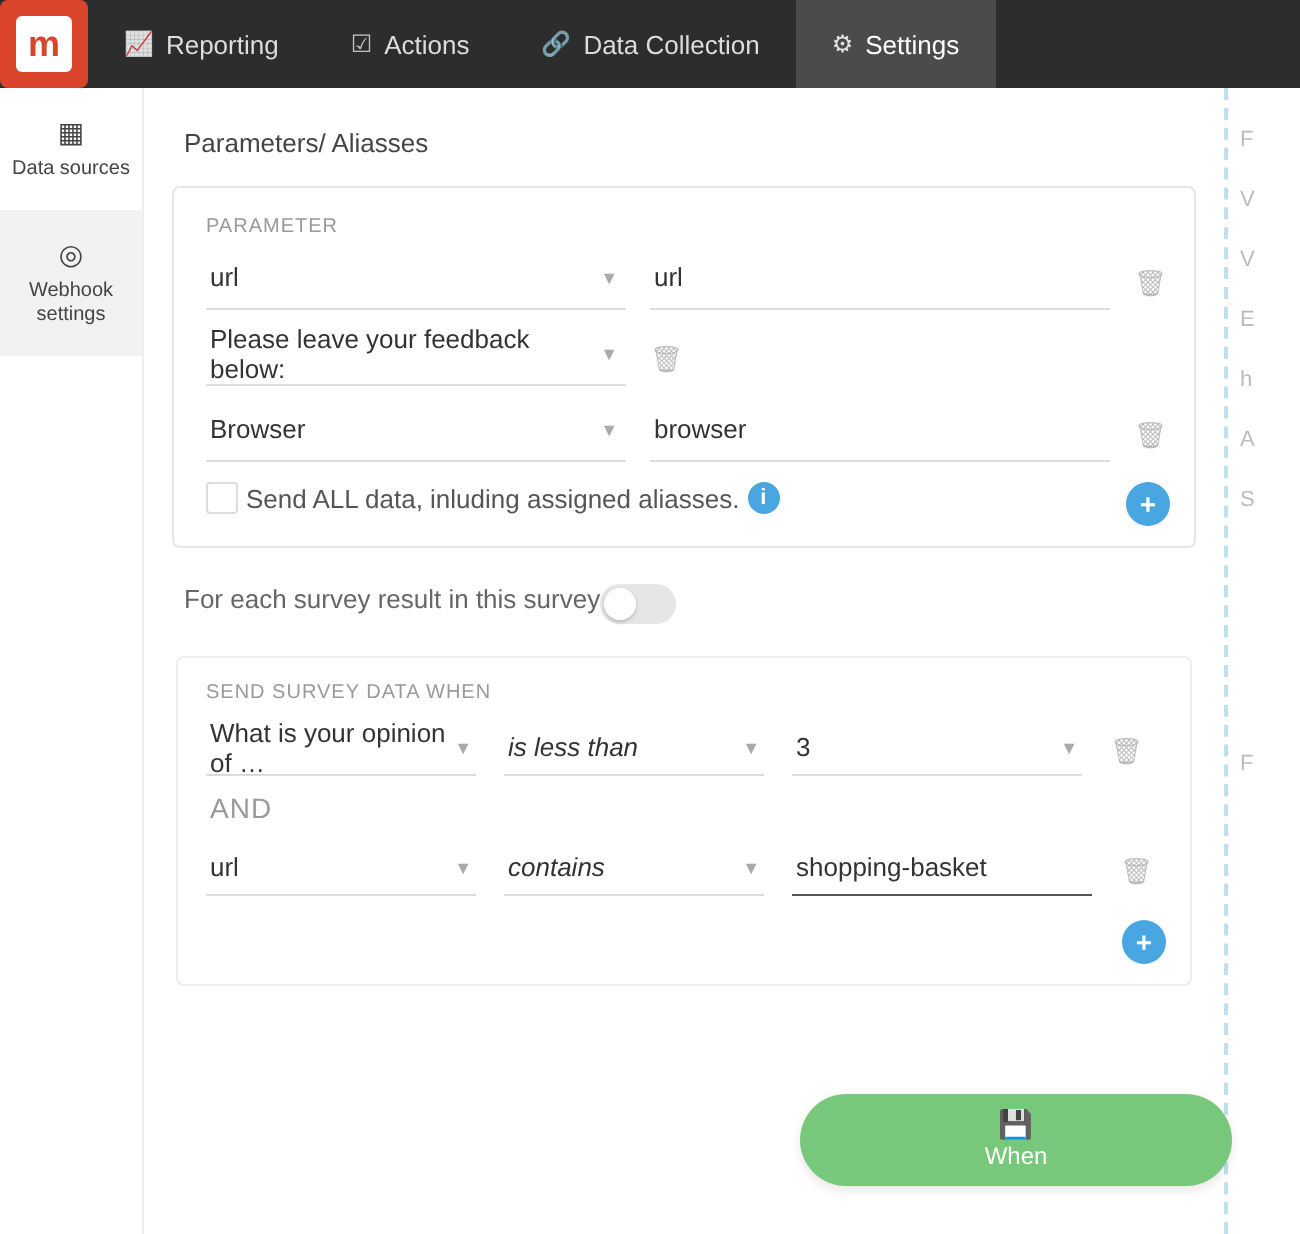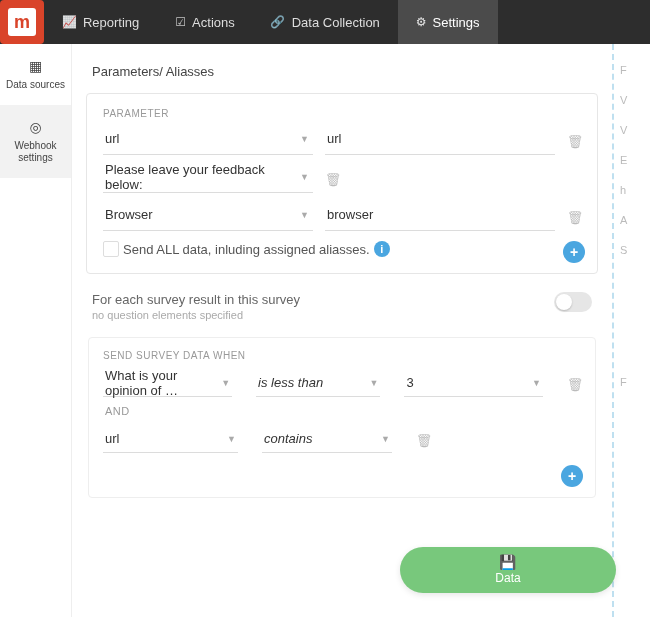--- a/index.html
+++ b/index.html
@@ -31,32 +31,32 @@
   .select .caret { position:absolute; right:4px; font-size:9px; color:#aaa;}
   .alias-input { flex: 1; height: 28px; border: none; border-bottom: 1px solid #dcdcdc; font-size: 13px; color: #333; padding: 0 2px 4px 2px; background:#fff;}
   .trash { width: 14px; color: #bbb; cursor: pointer; font-size: 13px; }
 
   .send-all-row { display: flex; align-items: flex-end; gap: 4px; margin-top: 8px;}
   .checkbox { width: 16px; height: 16px; border: 1px solid #ddd; border-radius: 2px; background:#fff;}
   .info-ico { width: 16px; height: 16px; border-radius: 50%; background:#4aa6e0; color:#fff; font-size:11px; display:flex; align-items:center; justify-content:center; font-weight:bold;}
   .add-btn { position: absolute; right: 12px; bottom: 10px; width: 22px; height: 22px; border-radius: 50%; background: #4aa6e0; color:#fff; display:flex; align-items:center; justify-content:center; font-weight:bold; cursor:pointer; font-size:14px;}
 
   .plain-text { font-size: 13px; color:#444; margin: 0 0 12px 6px;}
-  .row-flex { display:flex; justify-content:space-between; align-items:flex-start; padding: 0 6px 4px;}
+  .row-flex { display:flex; justify-content:flex-start; align-items:flex-start; padding: 0 6px 4px;}
   .sub-note { font-size:11px; color:#aaa; margin-top:2px;}
   .toggle { width: 38px; height: 20px; border-radius: 10px; background:#e6e6e6; position:relative; cursor:pointer;}
   .toggle .knob { width:16px; height:16px; border-radius:50%; background:#fff; position:absolute; top:2px; left:2px; box-shadow:0 1px 2px rgba(0,0,0,.2);}
 
   .inner-card { border:1px solid #eee; border-radius:4px; padding: 12px 14px 36px; margin: 12px 2px 0; position:relative;}
   .inner-label { font-size:10px; color:#999; letter-spacing:.5px; margin-bottom:10px; text-transform: uppercase;}
-  .cond-row { display:flex; align-items:center; gap:24px; margin-bottom:8px;}
+  .cond-row { display:flex; align-items:center; gap:14px; margin-bottom:8px;}
   .sel-sm { height:26px; border:none; border-bottom:1px solid #dcdcdc; font-size:13px; color:#333; padding:0 14px 2px 2px; background:#fff; position:relative; display:flex; align-items:center;}
   .sel-sm .caret { position:absolute; right:2px; font-size:9px; color:#aaa;}
   .w1 { width:135px;} .w2 { width:130px;font-style:italic;} .w3 { width:145px;}
-  .and-label { font-size:11px; color:#999; margin: 4px 0 10px 2px; letter-spacing:.5px;}
+  .and-label { font-size:14px; color:#999; margin: 4px 0 10px 2px; letter-spacing:.5px;}
   .text-input { height:26px; border:none; border-bottom:1px solid #555; font-size:13px; color:#333; padding:0 2px 2px; width:150px; background:#fff;}
 
   .right-strip { width:38px; border-left: 2px dashed #bfe0f0; height:100%; padding:20px 6px; color:#bbb; font-size:11px;}
   .right-strip div { margin-bottom:18px;}
 
   .save-btn { position:absolute; right:34px; bottom:24px; width:216px; height:46px; background:#78c87c; border-radius:23px; color:#fff; display:flex; flex-direction:column; align-items:center; justify-content:center; cursor:pointer; box-shadow:0 2px 6px rgba(0,0,0,.1);}
   .save-ico { font-size:14px; line-height:1;}
   .save-txt { font-size:12px; margin-top:2px;}
 </style>
 </head>
@@ -135,21 +135,20 @@
         <span>Send ALL data, inluding assigned aliasses.</span>
         <div class="info-ico">i</div>
       </div>
       <div class="add-btn">+</div>
     </div>
 
 
     <div class="row-flex">
       <div>
         <div style="color:#666;">For each survey result in this survey</div>
-        <div class="sub-note">no question elements specified</div>
       </div>
       <div class="toggle">
         <div class="knob"></div>
       </div>
     </div>
 
     <div class="inner-card">
       <div class="inner-label">SEND SURVEY DATA WHEN</div>
 
       <div class="cond-row">
@@ -172,20 +171,21 @@
 
       <div class="cond-row">
         <div class="sel-sm w1">
           <span>url</span>
           <span class="caret">▼</span>
         </div>
         <div class="sel-sm w2">
           <span>contains</span>
           <span class="caret">▼</span>
         </div>
+        <input class="text-input" value="shopping-basket" style="">
         <span class="trash">🗑</span>
       </div>
 
       <div class="add-btn">+</div>
     </div>
   </div>
 
   <div class="right-strip">
     <div>F</div>
     <div>V</div>
@@ -194,14 +194,14 @@
     <div>h</div>
     <div>A</div>
     <div>S</div>
     <div style="margin-top:120px"></div>
     <div>F</div>
   </div>
 </div>
 
 <div class="save-btn">
   <span class="save-ico">💾</span>
-  <span class="save-txt">Data</span>
+  <span class="save-txt">When</span>
 </div>
 
 </body></html>

